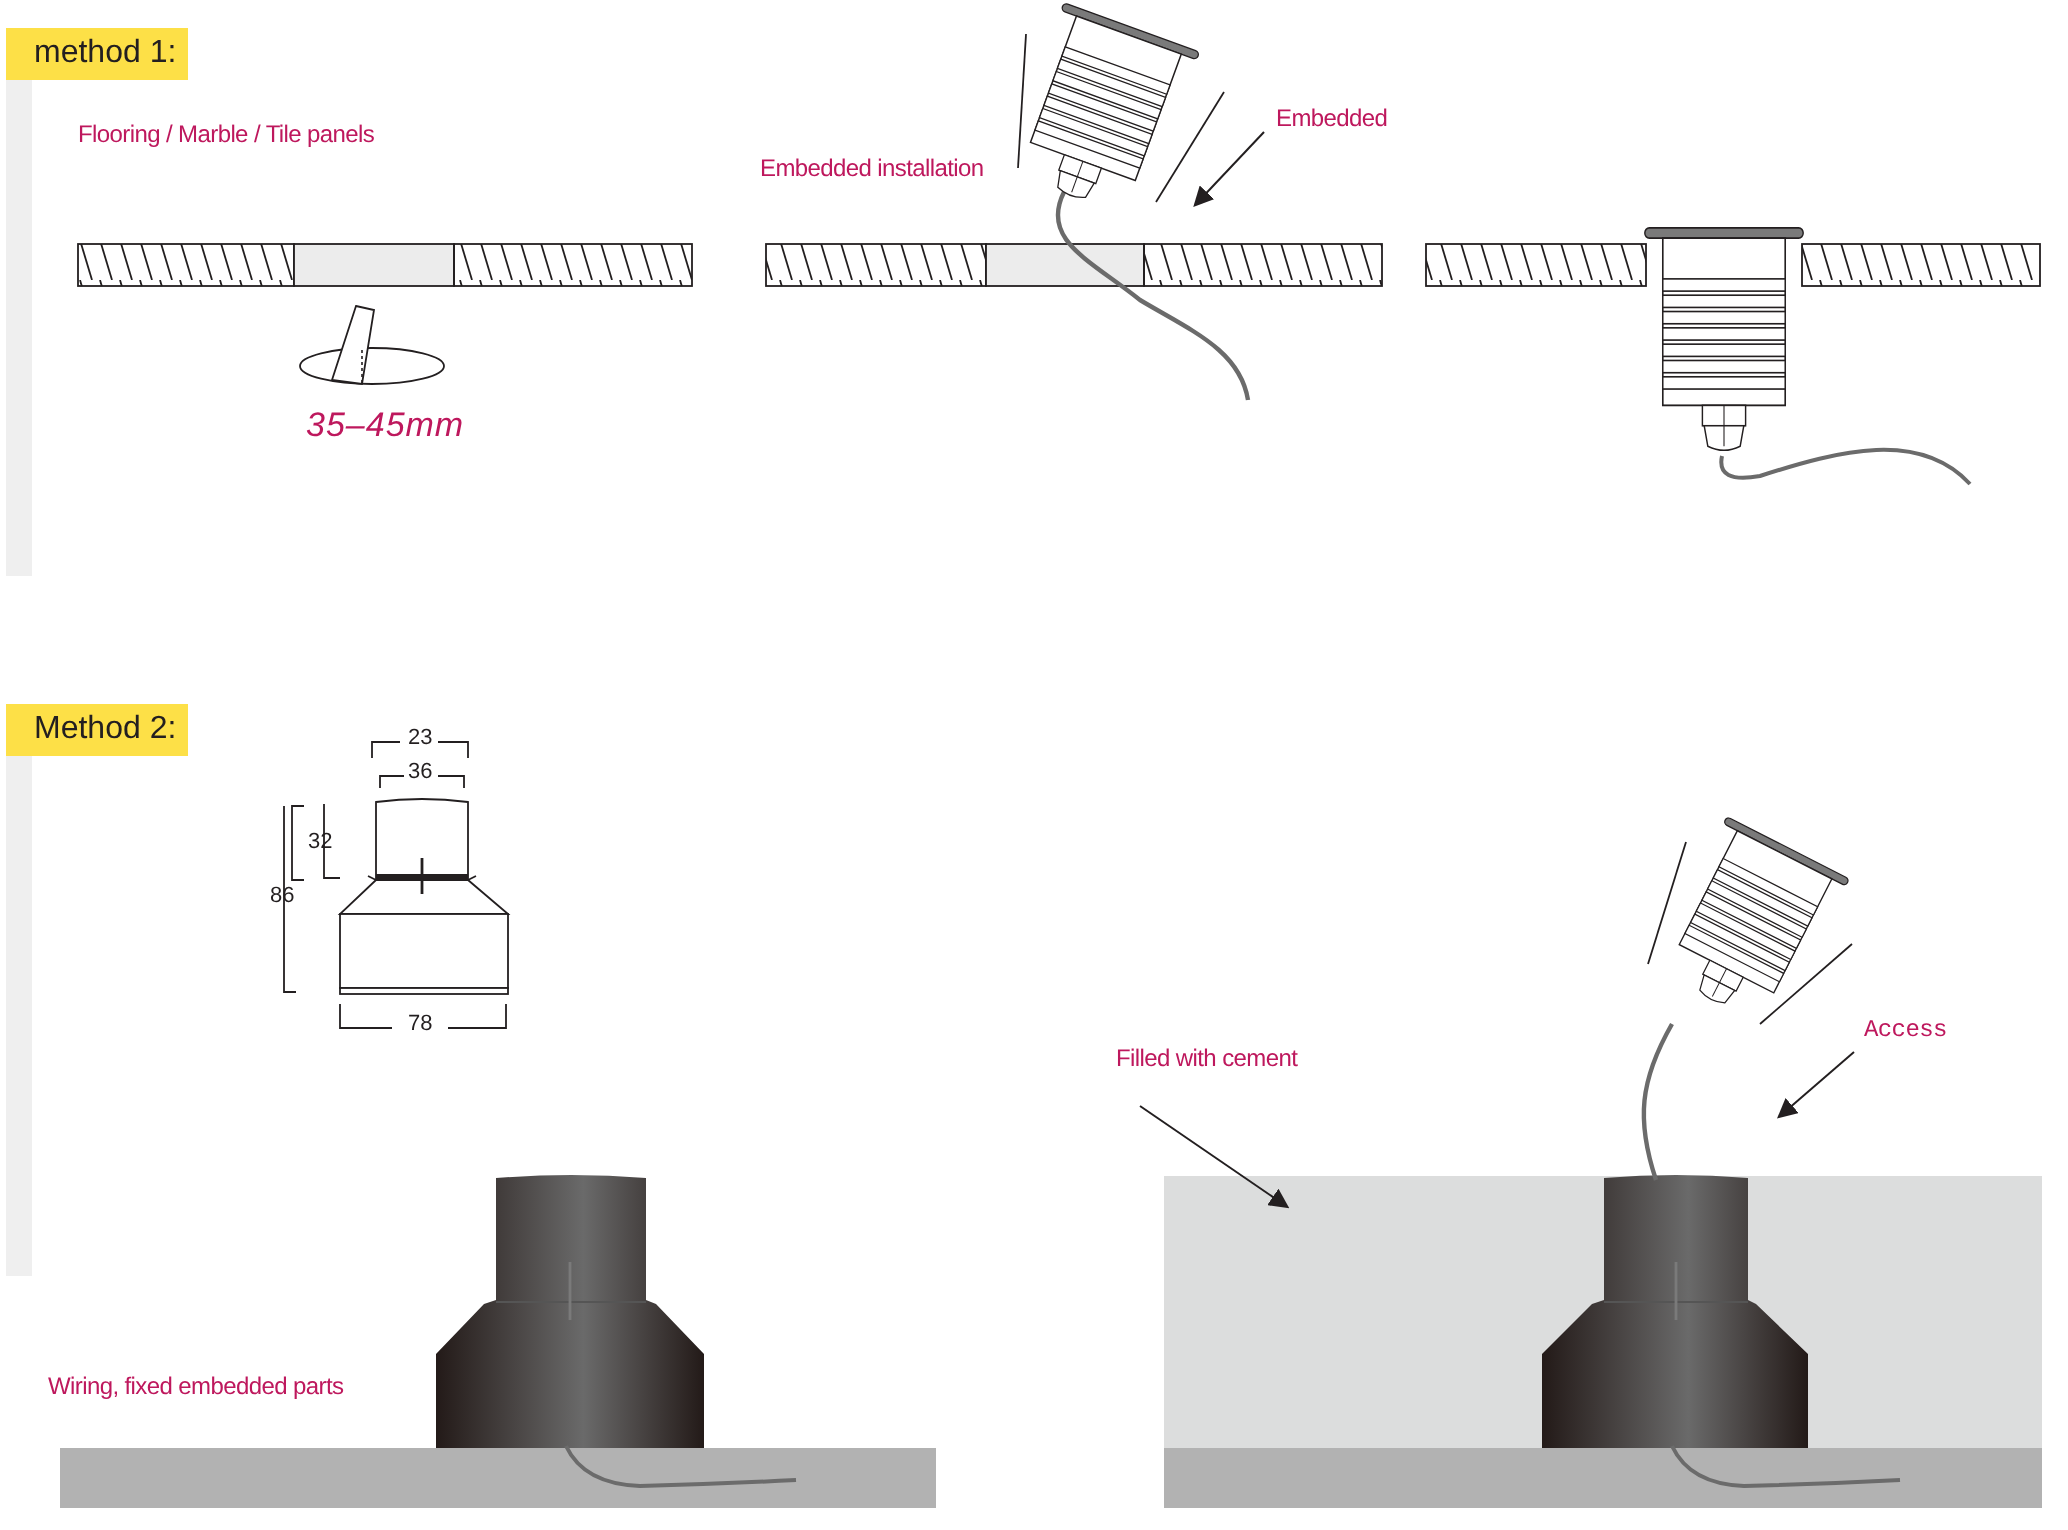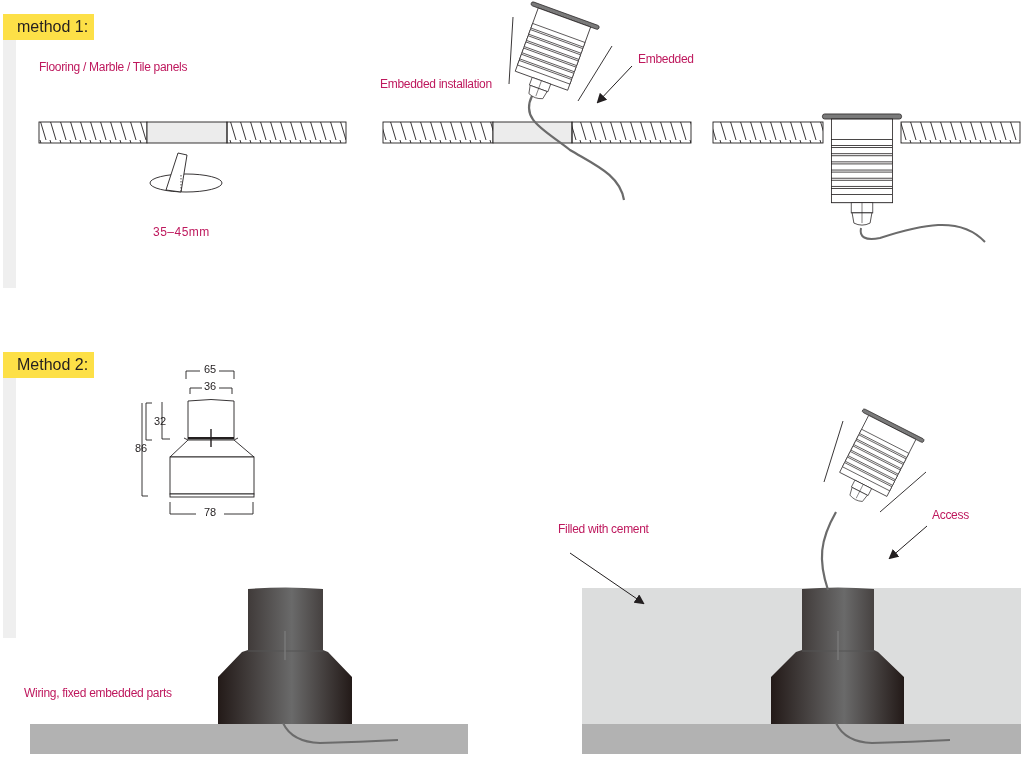--- a/index.html
+++ b/index.html
@@ -14,33 +14,33 @@
 </head>
 <body>
 
 <div class="sidebar" style="left:3px;top:14px;width:13px;height:274px;"></div>
 <div class="heading" style="left:3px;top:14px;">method 1:</div>
 
 <div class="sidebar" style="left:3px;top:364px;width:13px;height:274px;"></div>
 <div class="heading" style="left:3px;top:352px;">Method 2:</div>
 
 <div class="label" style="left:39px;top:60px;text-align:right;">Flooring / Marble / Tile panels</div>
-<div class="label" style="left:153px;top:225px;font-size:12px;letter-spacing:0.5px;">35‒45mm</div>
+<div class="label" style="left:153px;top:203px;font-size:17px;letter-spacing:0.5px;font-style:italic;">35‒45mm</div>
 <div class="label" style="left:380px;top:77px;">Embedded installation</div>
 <div class="label" style="left:638px;top:52px;">Embedded</div>
 
-<div class="dim" style="left:204px;top:363px;">65</div>
+<div class="dim" style="left:204px;top:363px;">23</div>
 <div class="dim" style="left:204px;top:380px;">36</div>
 <div class="dim" style="left:154px;top:415px;">32</div>
 <div class="dim" style="left:135px;top:442px;">86</div>
 <div class="dim" style="left:204px;top:506px;text-align:center;">78</div>
 
 <div class="label" style="left:24px;top:686px;">Wiring, fixed embedded parts</div>
 <div class="label" style="left:558px;top:522px;">Filled with cement</div>
-<div class="label" style="left:932px;top:508px;">Access</div>
+<div class="label" style="left:932px;top:508px;font-family:Liberation Mono, monospace;">Access</div>
 
 <svg class="full" width="1034" height="765" viewBox="0 0 1034 765">
   <defs>
     <pattern id="hatch" patternUnits="userSpaceOnUse" width="10" height="20">
       <line x1="0" y1="0" x2="6" y2="20" stroke="#231f20" stroke-width="0.9"></line>
       <line x1="10" y1="0" x2="16" y2="20" stroke="#231f20" stroke-width="0.9"></line>
     </pattern>
     <linearGradient id="sleeve" x1="0" x2="1" y1="0" y2="0">
       <stop offset="0" stop-color="#231a18"></stop>
       <stop offset="0.55" stop-color="#6a6a6a"></stop>

